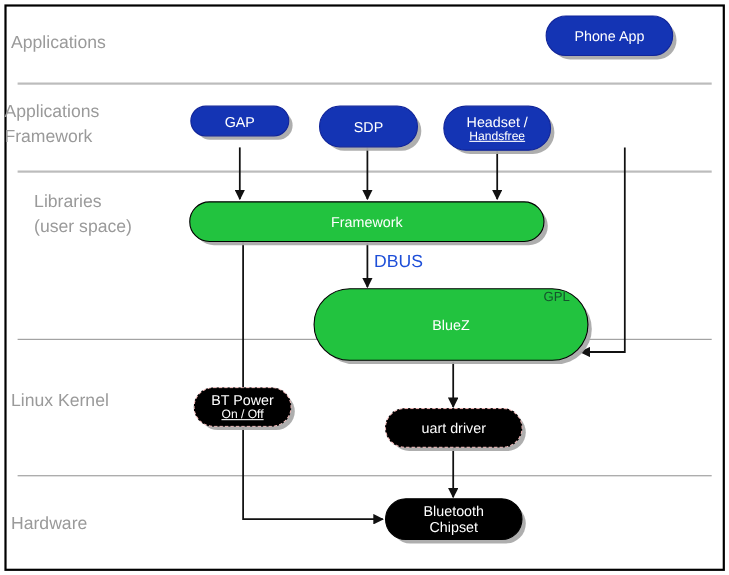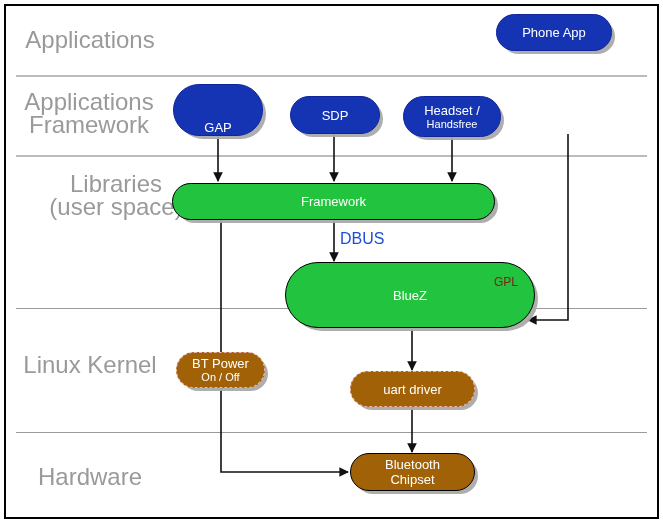--- a/index.html
+++ b/index.html
@@ -21,55 +21,54 @@
   }
   #svg-layer{position:absolute;left:0;top:0;width:663px;height:523px;}
 
   
   .sep{position:absolute;height:2px;background:#bcbcbc;}
 
   
   .layer-label{
     position:absolute;
     color:#9a9a9a;
-    font-size:24px;
+    font-size:16px;
     line-height:23px;
-    text-align:center;
     white-space:pre-line;
     letter-spacing:0px;
   }
 
   
   .node{
     position:absolute;
     box-sizing:border-box;
     border-radius:999px;
     display:flex;
     flex-direction:column;
     align-items:center;
     justify-content:center;
     text-align:center;
     color:#ffffff;
     z-index:3;
     box-shadow:4px 4px 0px -1px rgba(170,170,170,0.95);
   }
   .node .t1{font-size:13px;line-height:15px;}
-  .node .t2{font-size:11px;line-height:13px;}
+  .node .t2{font-size:11px;line-height:13px;text-decoration:underline;}
 
   .node.blue{background:#1434b4;border:1px solid #11259a;}
   .node.green{background:#22c33f;border:1px solid #000000;}
-  .node.red{background:#a16207;border:1px solid #000000;}
+  .node.red{background:#000000;border:1px solid #000000;}
   .node.red.dashed{border:1px dashed #e8b0b0;}
 
   .node .gpl{
     position:absolute;
-    color:#7f1d1d;
+    color:#14532d;
     font-size:12px;
     line-height:13px;
-    right:16px;top:13px;
+    right:16px;top:1px;
   }
   .edge-label{
     position:absolute;
     color:#1d4ed8;
     font-size:16px;
     line-height:14px;
     z-index:4;
   }
 </style>
 </head>
@@ -114,21 +113,21 @@
     <path d="M 412 407 L 412 452" stroke="#111111" stroke-width="1.6" fill="none" marker-end="url(#arrow)"></path>
 
     <path d="M 221 220 L 221 472 L 348 472" stroke="#111111" stroke-width="1.6" fill="none" marker-end="url(#arrow)"></path>
   </svg>
 
 
   <div class="node blue" style="left:496px;top:14px;width:116px;height:37px;">
     <span class="t1">Phone App</span>
   </div>
 
-  <div class="node blue" style="left:173px;top:84px;width:90px;height:52px;justify-content:flex-end;">
+  <div class="node blue" style="left:173px;top:96px;width:90px;height:28px;">
     <span class="t1">GAP</span>
   </div>
 
   <div class="node blue" style="left:290px;top:96px;width:90px;height:38px;">
     <span class="t1">SDP</span>
   </div>
 
   <div class="node blue" style="left:403px;top:96px;width:98px;height:41px;">
     <span class="t1">Headset /</span>
     <span class="t2">Handsfree</span>

